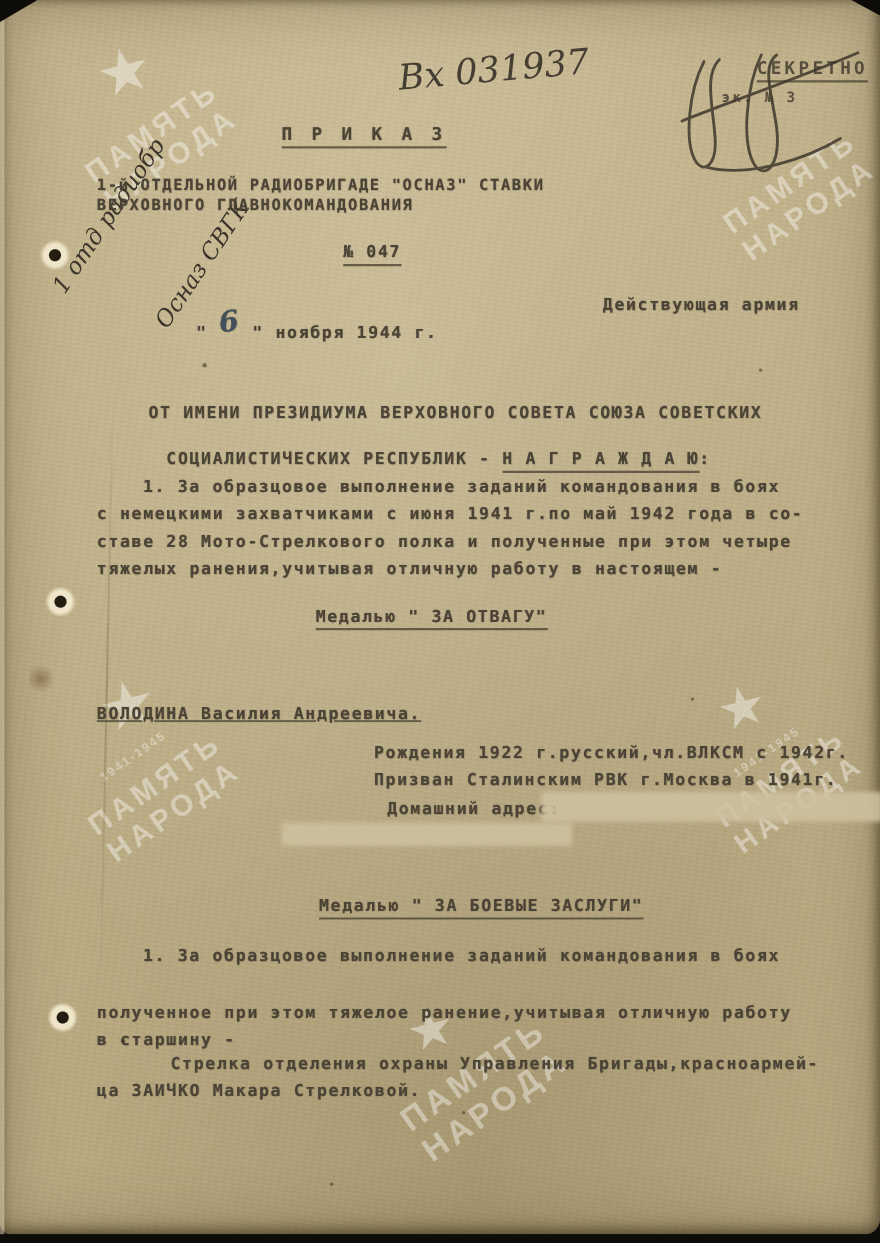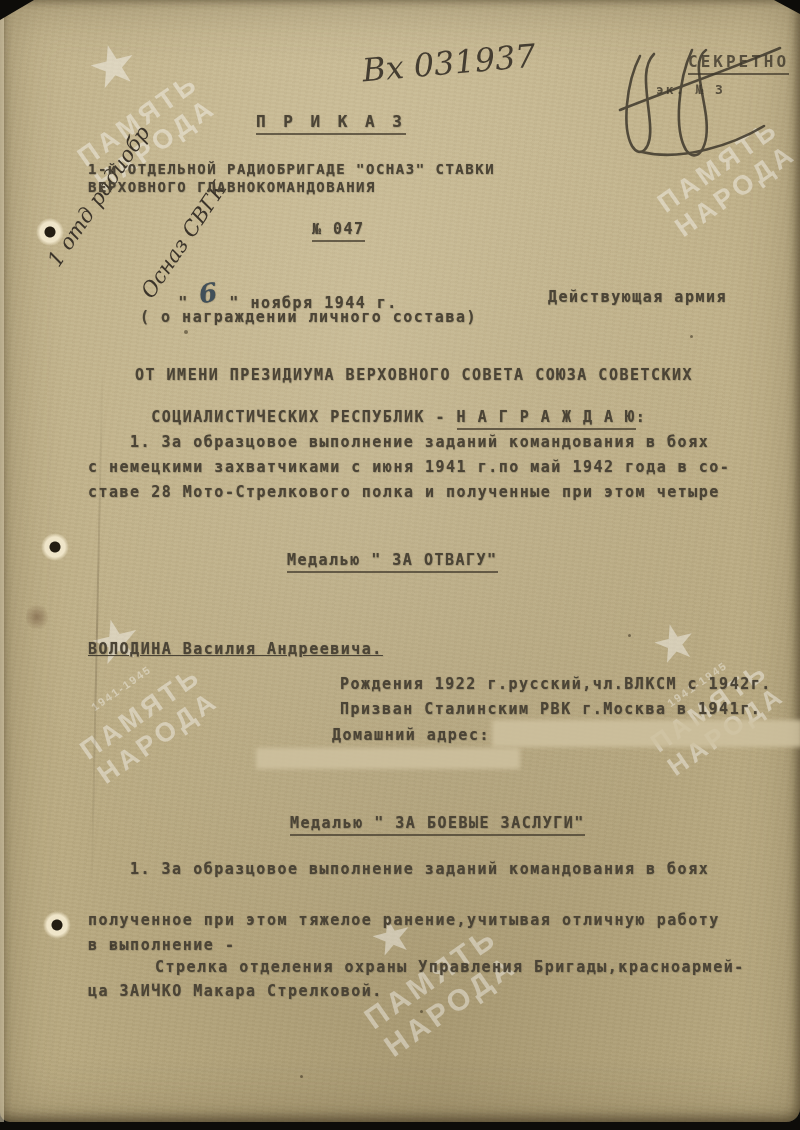--- a/index.html
+++ b/index.html
@@ -96,47 +96,47 @@
     </svg>
 
     <div class="tw ul" style="left:256px;top:112px;font-size:16px;letter-spacing:4px;">П Р И К А З</div>
     <div class="tw" style="left:88px;top:161px;font-size:14px;">1-й ОТДЕЛЬНОЙ РАДИОБРИГАДЕ "ОСНАЗ" СТАВКИ</div>
     <div class="tw" style="left:88px;top:179px;font-size:14px;">ВЕРХОВНОГО ГЛАВНОКОМАНДОВАНИЯ</div>
     <div class="tw ul" style="left:312px;top:220px;">№ 047</div>
 
     <div class="tw" style="left:115px;top:266px;">
       <span>" </span><span class="hw" style="position:relative;display:inline-block;font-size:26px;top:-6px;color:#41505a;transform:rotate(-8deg);">6</span><span> " ноября 1944 г.</span>
     </div>
-    <div class="tw" style="left:548px;top:268px;margin-top:20px;">Действующая армия</div>
-    <div class="tw" style="left:140px;top:308px;">( о награждении личного состава)</div>
+    <div class="tw" style="left:548px;top:268px;">Действующая армия</div>
 
     <div class="tw" style="left:135px;top:366px;">ОТ ИМЕНИ ПРЕЗИДИУМА ВЕРХОВНОГО СОВЕТА СОЮЗА СОВЕТСКИХ</div>
     <div class="tw" style="left:88px;top:390px;">
       <span>СОЦИАЛИСТИЧЕСКИХ РЕСПУБЛИК - </span><span class="ul">Н А Г Р А Ж Д А Ю</span><span>:</span>
     </div>
 
     <div class="tw" style="left:130px;top:433px;">1. За образцовое выполнение заданий командования в боях</div>
     <div class="tw" style="left:88px;top:458px;">с немецкими захватчиками с июня 1941 г.по май 1942 года в со-</div>
     <div class="tw" style="left:88px;top:483px;">ставе 28 Мото-Стрелкового полка и полученные при этом четыре</div>
+    <div class="tw" style="left:88px;top:508px;">тяжелых ранения,учитывая отличную работу в настоящем -</div>
 
     <div class="tw ul" style="left:287px;top:551px;">Медалью " ЗА ОТВАГУ"</div>
     <div class="tw" style="left:88px;top:640px;text-decoration:underline;">ВОЛОДИНА Василия Андреевича.</div>
 
     <div class="tw" style="left:340px;top:675px;">Рождения 1922 г.русский,чл.ВЛКСМ с 1942г.</div>
     <div class="tw" style="left:340px;top:700px;">Призван Сталинским РВК г.Москва в 1941г.</div>
-    <div class="tw" style="left:332px;top:726px;">Домашний адрес:</div>
+    <div class="tw" style="left:352px;top:726px;">Домашний адрес:</div>
 
     <div class="redact" style="left:492px;top:720px;width:310px;height:27px;"></div>
     <div class="redact" style="left:256px;top:748px;width:264px;height:21px;"></div>
 
     <div class="tw ul" style="left:290px;top:814px;">Медалью " ЗА БОЕВЫЕ ЗАСЛУГИ"</div>
 
     <div class="tw" style="left:130px;top:860px;">1. За образцовое выполнение заданий командования в боях</div>
     <div class="tw" style="left:88px;top:911px;">полученное при этом тяжелое ранение,учитывая отличную работу</div>
-    <div class="tw" style="left:88px;top:936px;">в выполнение -</div>
+    <div class="tw" style="left:88px;top:936px;">в старшину -</div>
 
     <div class="tw" style="left:155px;top:958px;">Стрелка отделения охраны Управления Бригады,красноармей-</div>
     <div class="tw" style="left:88px;top:982px;">ца ЗАИЧКО Макара Стрелковой.</div>
 
     <div class="hole" style="left:36px;top:218px;"></div>
     <div class="hole" style="left:41px;top:533px;"></div>
     <div class="hole" style="left:43px;top:911px;"></div>
     <div class="crease" style="left:96px;top:360px;height:540px;transform:rotate(1.2deg);"></div>
     <div class="smudge" style="left:26px;top:602px;width:22px;height:30px;"></div>
     <div class="speck" style="left:184px;top:330px;width:4px;height:4px;"></div>

